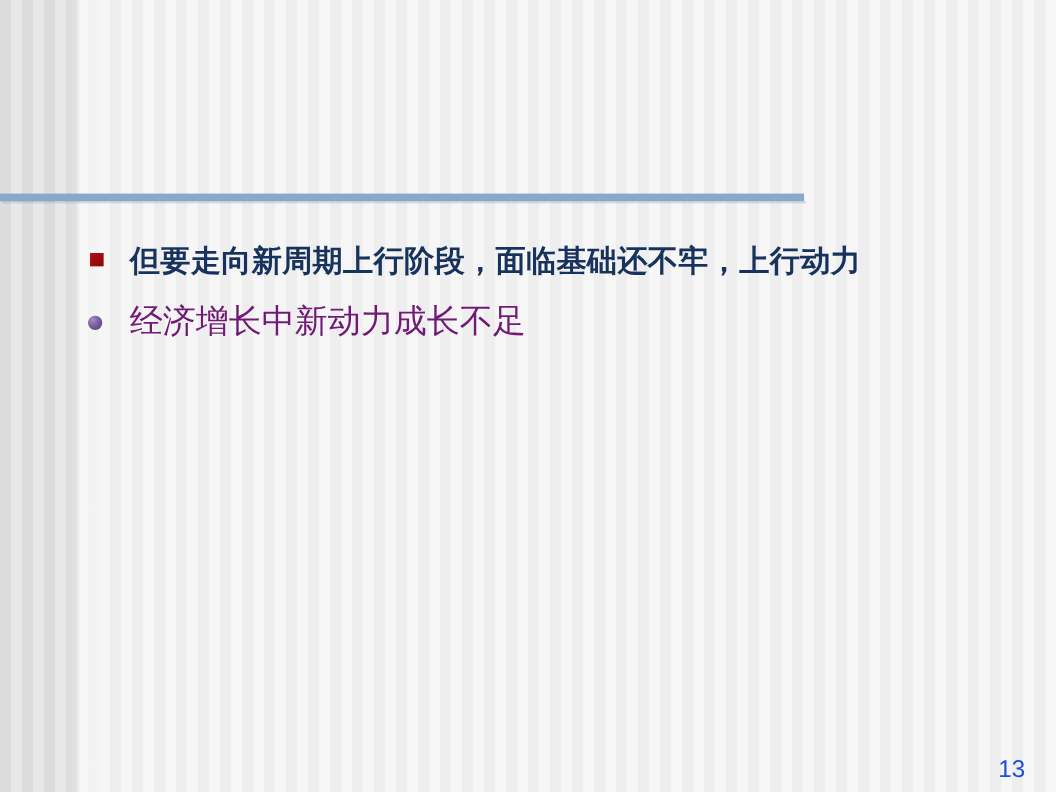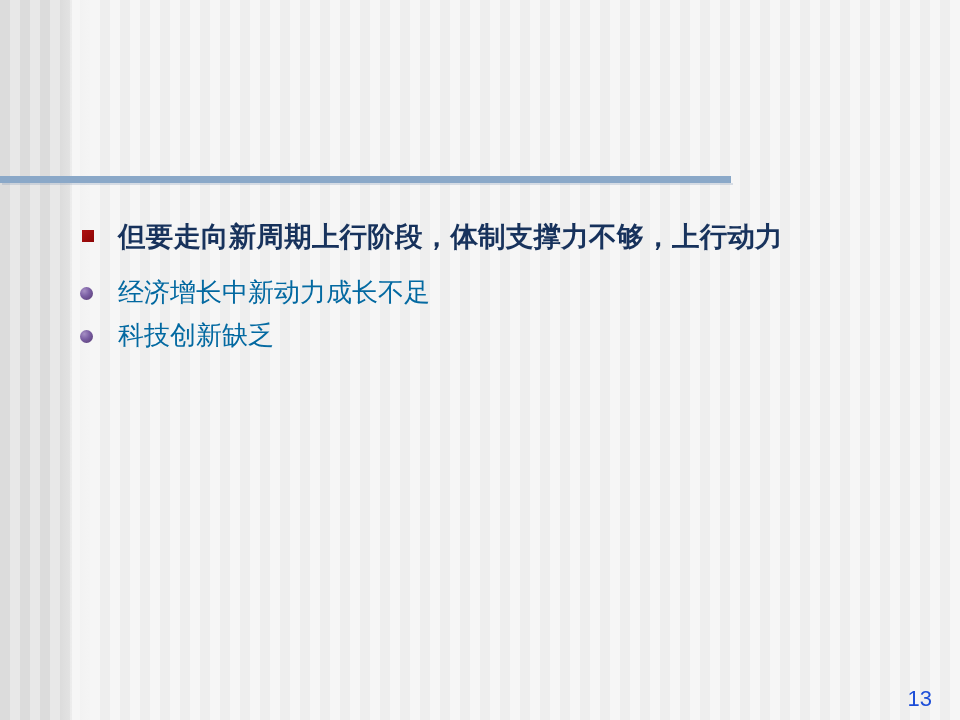--- a/index.html
+++ b/index.html
@@ -99,23 +99,23 @@
   }
   .lvl1-text { display: block; }
 
   
   .lvl2-list {
     margin-top: 10px;
   }
   .lvl2 {
     position: relative;
     padding-left: 38px;
-    color: #0369a1;
+    color: #701a75;
     font-weight: normal;
-    font-size: 26px;
+    font-size: 30px;
     line-height: 43px;
     font-family: "DejaVu Serif", "Liberation Serif", serif;
   }
   .lvl2 .dot-bullet {
     position: absolute;
     left: 0px;
     top: 16px;
     width: 13px;
     height: 13px;
     border-radius: 50%;
@@ -142,34 +142,30 @@
   <div class="stripes-left"></div>
   <div class="stripes-left-fade"></div>
 
   <div class="hrule"></div>
   <div class="hrule-shadow"></div>
 
   <div class="content">
 
     <div class="lvl1">
       <span class="sq-bullet"></span>
-      <span class="lvl1-text">但要走向新周期上行阶段，体制支撑力不够，上行动力</span>
+      <span class="lvl1-text">但要走向新周期上行阶段，面临基础还不牢，上行动力</span>
     </div>
 
     <div class="lvl2-list">
 
       <div class="lvl2">
         <span class="dot-bullet"></span>
         <span class="lvl2-text">经济增长中新动力成长不足</span>
       </div>
 
 
-      <div class="lvl2">
-        <span class="dot-bullet"></span>
-        <span class="lvl2-text">科技创新缺乏</span>
-      </div>
 
     </div>
   </div>
 
   <div class="slide-number">13</div>
 
 </div>
 
 </body></html>

